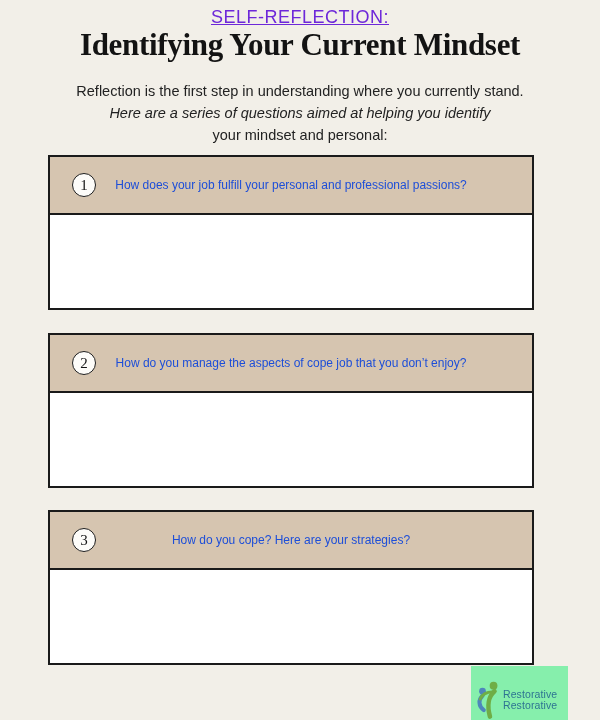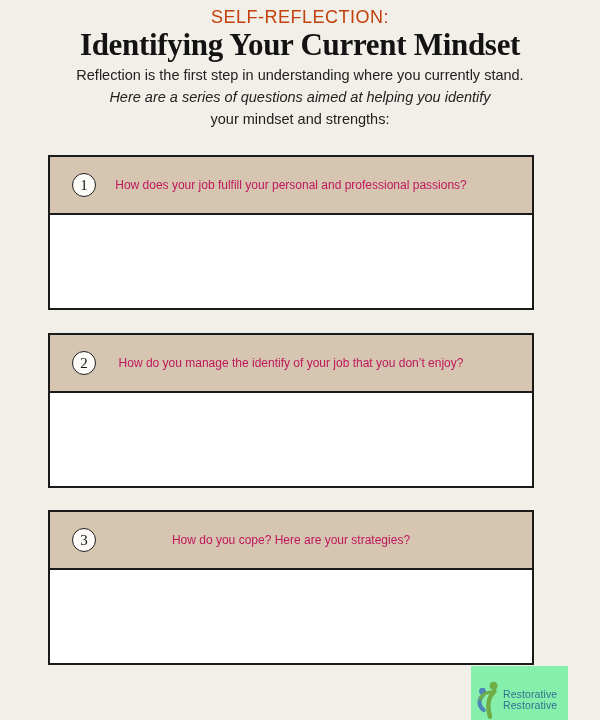--- a/index.html
+++ b/index.html
@@ -11,34 +11,35 @@
     font-family: "Liberation Sans", sans-serif;
     color: #1c1c1c;
   }
   .page { position: absolute; inset: 0; }
 
   
   .eyebrow {
     position: absolute; top: 7px; left: 0; right: 0;
     text-align: center;
     font-size: 18px; letter-spacing: 0.5px;
-    color: #c2410c;
+    color: #6d28d9;
+    text-decoration: underline;
   }
   .title {
     position: absolute; top: 27px; left: 0; right: 0;
     text-align: center;
     font-family: "Liberation Serif", "DejaVu Serif", serif;
     font-size: 31px; font-weight: 600; letter-spacing: -0.3px;
     color: #131313;
     margin: 0;
   }
   .intro {
     position: absolute; left: 0; right: 0;
     text-align: center;
-    font-size: 14.5px; color: #222;
+    font-size: 14.5px; color: #222; margin-top: 16px;
   }
   .intro-1 { top: 67px; }
   .intro-2 { top: 89px; font-style: italic; }
   .intro-3 { top: 111px; }
 
   
   .qbox {
     position: absolute; left: 48px; width: 486px;
     box-sizing: border-box;
     border: 2px solid #1a1a1a;
@@ -60,21 +61,21 @@
     width: 24px; height: 24px;
     border-radius: 50%;
     background: #fdfcf9;
     border: 1.5px solid #1e1e1e;
     display: flex; align-items: center; justify-content: center;
     font-family: "Liberation Serif", "DejaVu Serif", serif;
     font-size: 15px; color: #141414;
     box-sizing: border-box;
   }
   .qtext {
-    font-size: 12px; color: #be185d;
+    font-size: 12px; color: #1d4ed8;
     text-align: center;
     padding: 0 56px;
   }
   .qanswer {
     height: 93px;
     background: #ffffff;
   }
 
   
   .logo {
@@ -96,34 +97,34 @@
 </style>
 </head>
 <body>
 
 <div class="page">
 
   <div class="eyebrow">SELF-REFLECTION:</div>
   <h1 class="title">Identifying Your Current Mindset</h1>
   <div class="intro intro-1">Reflection is the first step in understanding where you currently stand.</div>
   <div class="intro intro-2">Here are a series of questions aimed at helping you identify</div>
-  <div class="intro intro-3">your mindset and strengths:</div>
+  <div class="intro intro-3">your mindset and personal:</div>
 
   <section class="qbox qbox-1">
     <div class="qhead">
       <span class="qnum">1</span>
       <span class="qtext">How does your job fulfill your personal and professional passions?</span>
     </div>
     <div class="qanswer"></div>
   </section>
 
   <section class="qbox qbox-2">
     <div class="qhead">
       <span class="qnum">2</span>
-      <span class="qtext">How do you manage the identify of your job that you don’t enjoy?</span>
+      <span class="qtext">How do you manage the aspects of cope job that you don’t enjoy?</span>
     </div>
     <div class="qanswer"></div>
   </section>
 
   <section class="qbox qbox-3">
     <div class="qhead">
       <span class="qnum">3</span>
       <span class="qtext">How do you cope? Here are your strategies?</span>
     </div>
     <div class="qanswer"></div>

